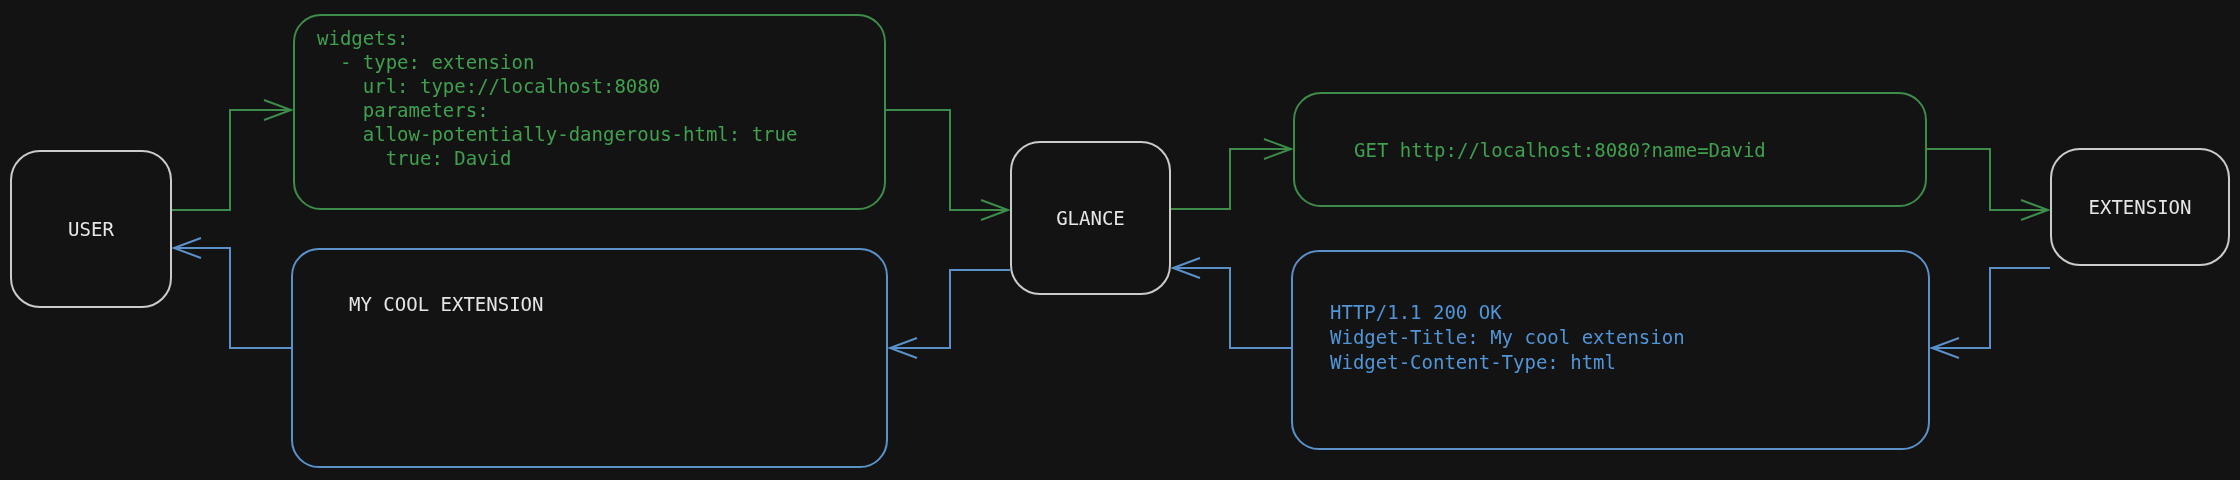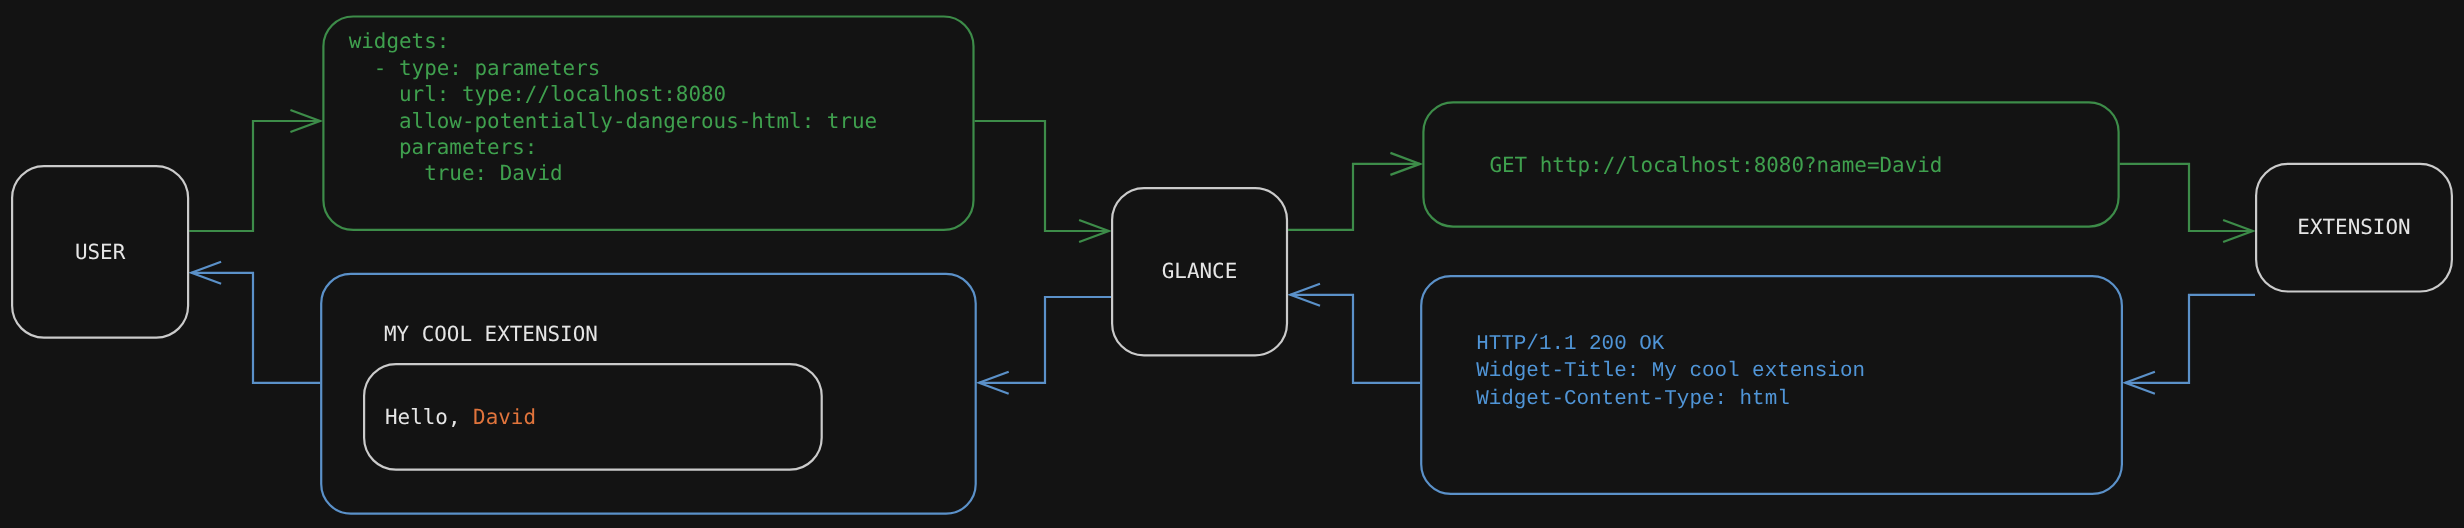--- a/index.html
+++ b/index.html
@@ -35,21 +35,21 @@
   .node {
     position: absolute;
     border: 2px solid var(--node-border);
     border-radius: 30px;
     display: flex; align-items: center; justify-content: center;
     color: var(--white-text);
     font-size: 19px;
     background: var(--background);
   }
   #node-user      { left: 10px;   top: 150px; width: 162px; height: 158px; }
-  #node-glance    { left: 1010px; top: 170px; width: 161px; height: 154px; }
+  #node-glance    { left: 1010px; top: 141px; width: 161px; height: 154px; }
   #node-extension { left: 2050px; top: 148px; width: 180px; height: 118px; }
 
   .box {
     position: absolute;
     border-radius: 28px;
     background: var(--background);
     font-size: 19px;
   }
   .box.green-border { border: 2px solid var(--green-line); }
   .box.blue-border  { border: 2px solid var(--blue-line); }
@@ -58,21 +58,21 @@
   #request-box  { left: 1293px; top: 92px;  width: 634px; height: 115px;
                   display: flex; align-items: center; }
   #response-box { left: 1291px; top: 250px; width: 639px; height: 200px;
                   display: flex; flex-direction: column; justify-content: center; }
   #widget-box   { left: 291px;  top: 248px; width: 597px; height: 220px; }
 
   .code { white-space: pre; }
   #config-box .code { padding: 10px 0 0 22px; color: var(--green-text); }
   #config-box .code-line { height: 24px; line-height: 24px; }
   #request-box .code { padding-left: 59px; color: var(--green-text); }
-  #response-box .code { padding-left: 49px; color: var(--blue-text); font-family: Liberation Mono, monospace; }
+  #response-box .code { padding-left: 37px; color: var(--blue-text); }
   #response-box .code-line { height: 25px; line-height: 25px; }
 
   .widget-title {
     position: absolute; left: 56px; top: 42px;
     color: #e5e5e5; font-size: 19px; line-height: 24px; white-space: pre;
   }
   .inner-box {
     position: absolute; left: 37px; top: 80px;
     width: 418px; height: 98px;
     border: 2px solid var(--node-border);
@@ -131,31 +131,28 @@
 
   <div class="node" id="node-glance">
     <span>GLANCE</span>
   </div>
 
   <div class="node" id="node-extension">
     <span>EXTENSION</span>
   </div>
 
   <div class="box green-border" id="config-box">
-    <div class="code"><div class="code-line">widgets:</div><div class="code-line">  - type: parameters</div><div class="code-line">    url: type://localhost:8080</div><div class="code-line">    allow-potentially-dangerous-html: true</div><div class="code-line">    parameters:</div><div class="code-line">      true: David</div></div>
+    <div class="code"><div class="code-line">widgets:</div><div class="code-line">  - type: extension</div><div class="code-line">    url: type://localhost:8080</div><div class="code-line">    parameters:</div><div class="code-line">    allow-potentially-dangerous-html: true</div><div class="code-line">      true: David</div></div>
   </div>
 
   <div class="box green-border" id="request-box">
     <div class="code">GET http://localhost:8080?name=David</div>
   </div>
 
   <div class="box blue-border" id="response-box">
     <div class="code"><div class="code-line">HTTP/1.1 200 OK</div><div class="code-line">Widget-Title: My cool extension</div><div class="code-line">Widget-Content-Type: html</div><div class="code-line"></div></div>
   </div>
 
   <div class="box blue-border" id="widget-box">
     <div class="widget-title">MY COOL EXTENSION</div>
-    <div class="inner-box">
-      <span>Hello, </span><span class="orange">David</span>
-    </div>
   </div>
 
 </div>
 
 </body></html>

